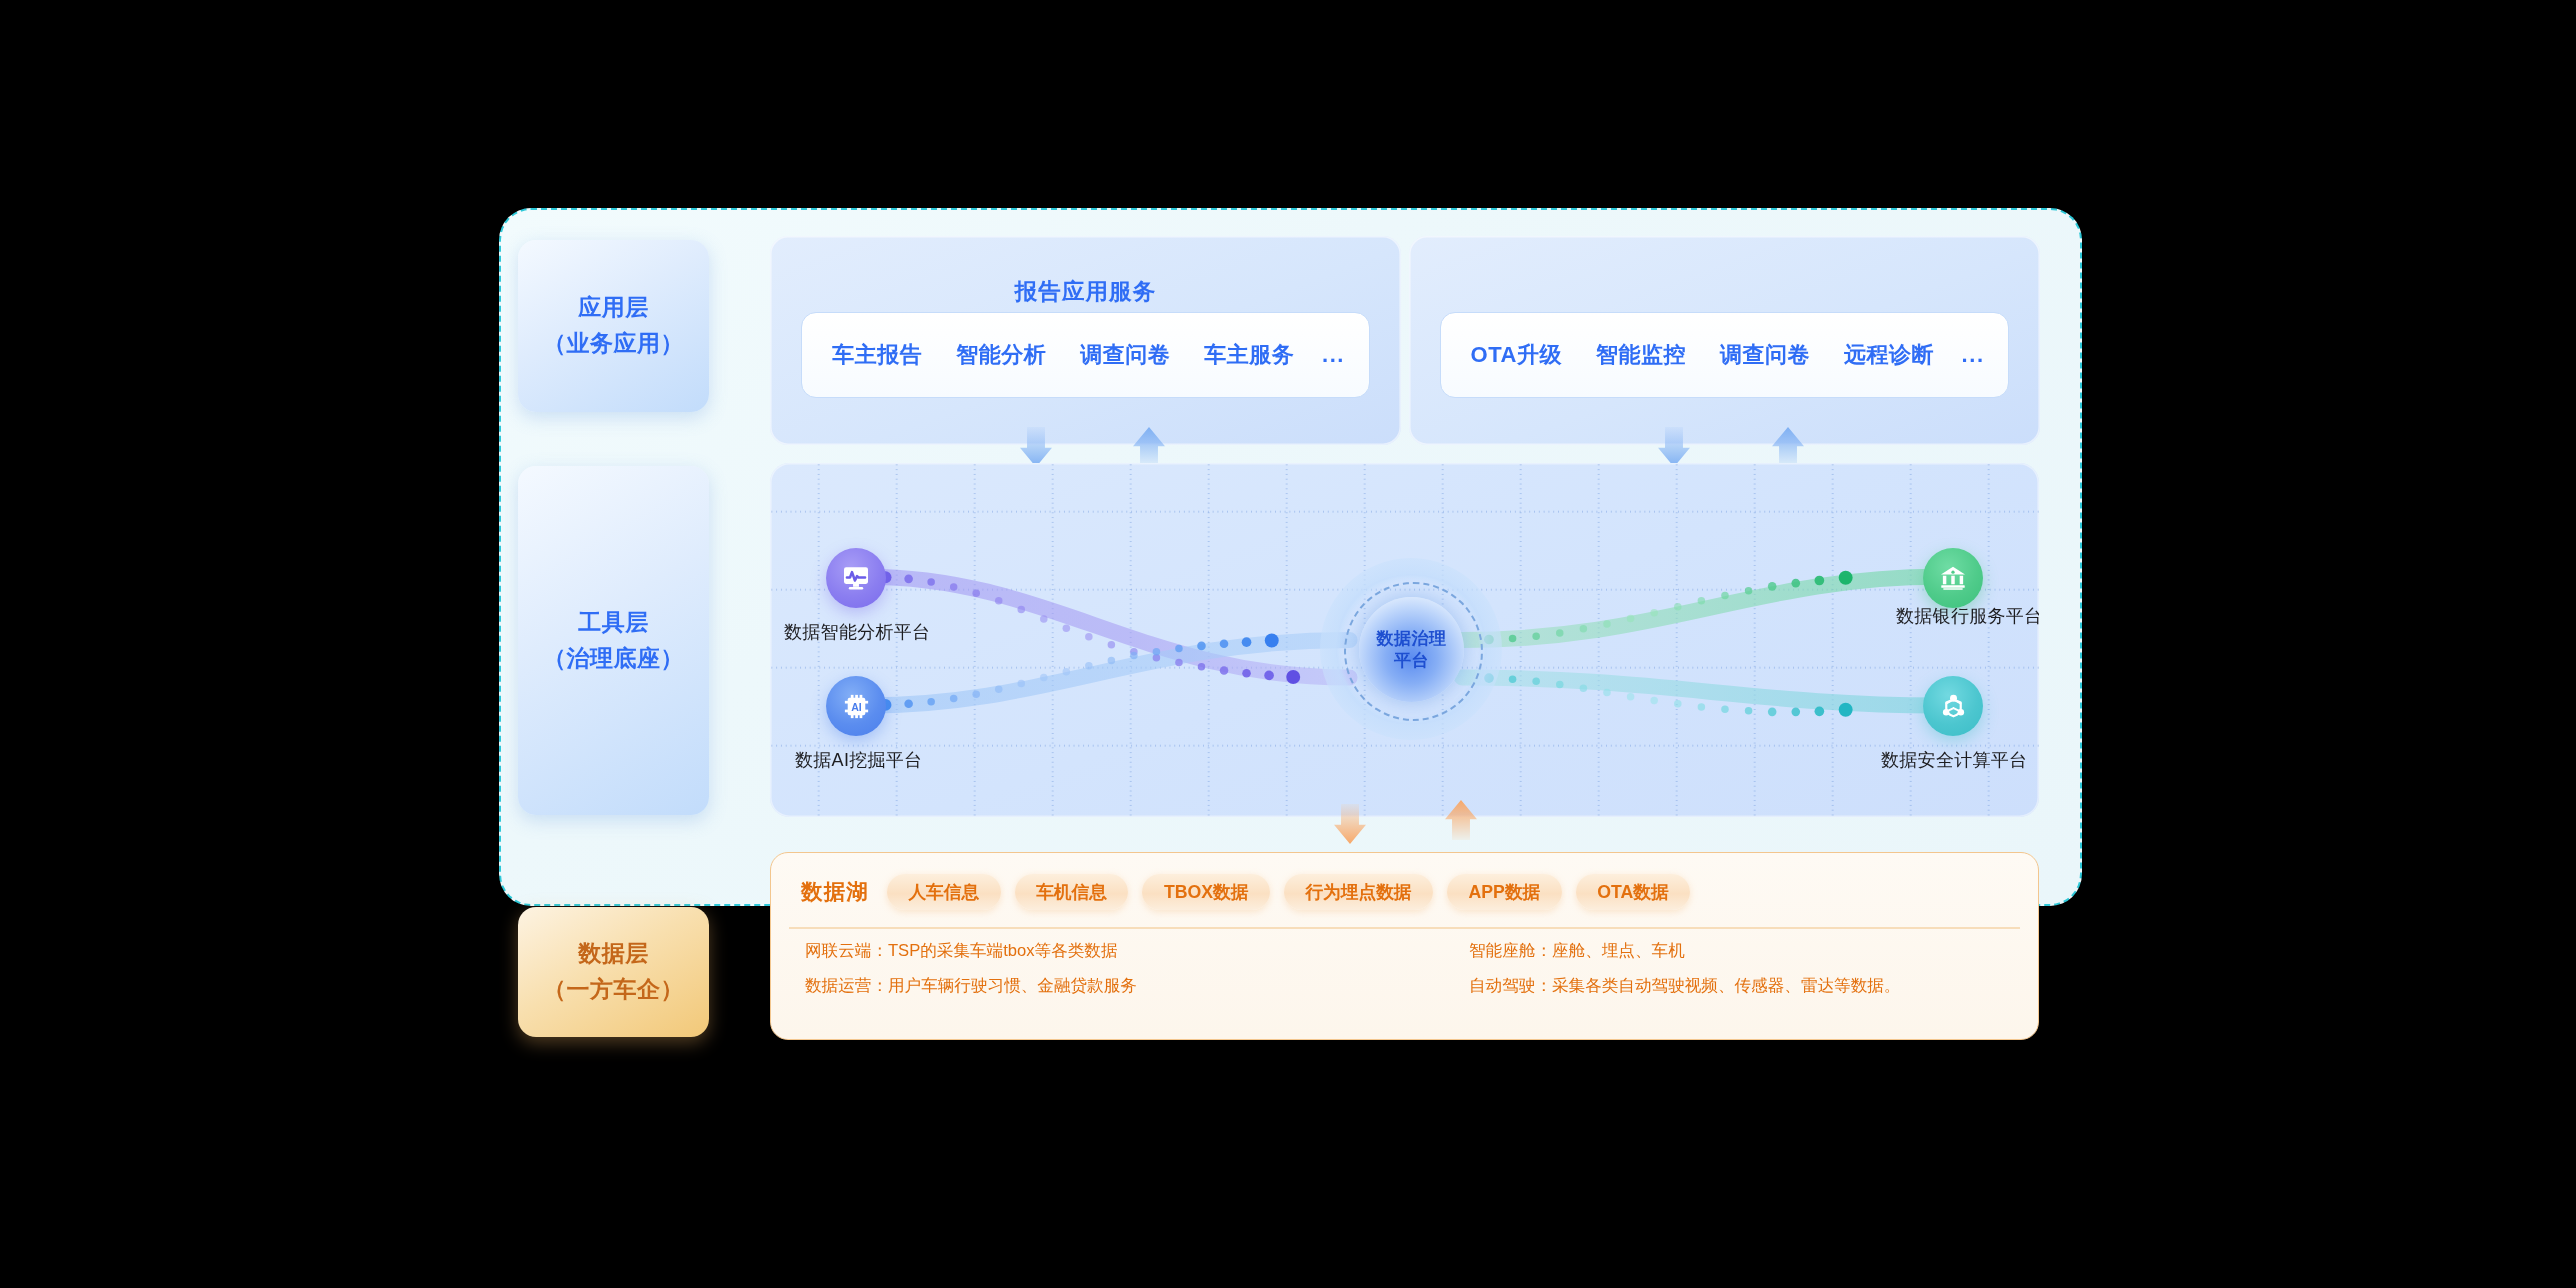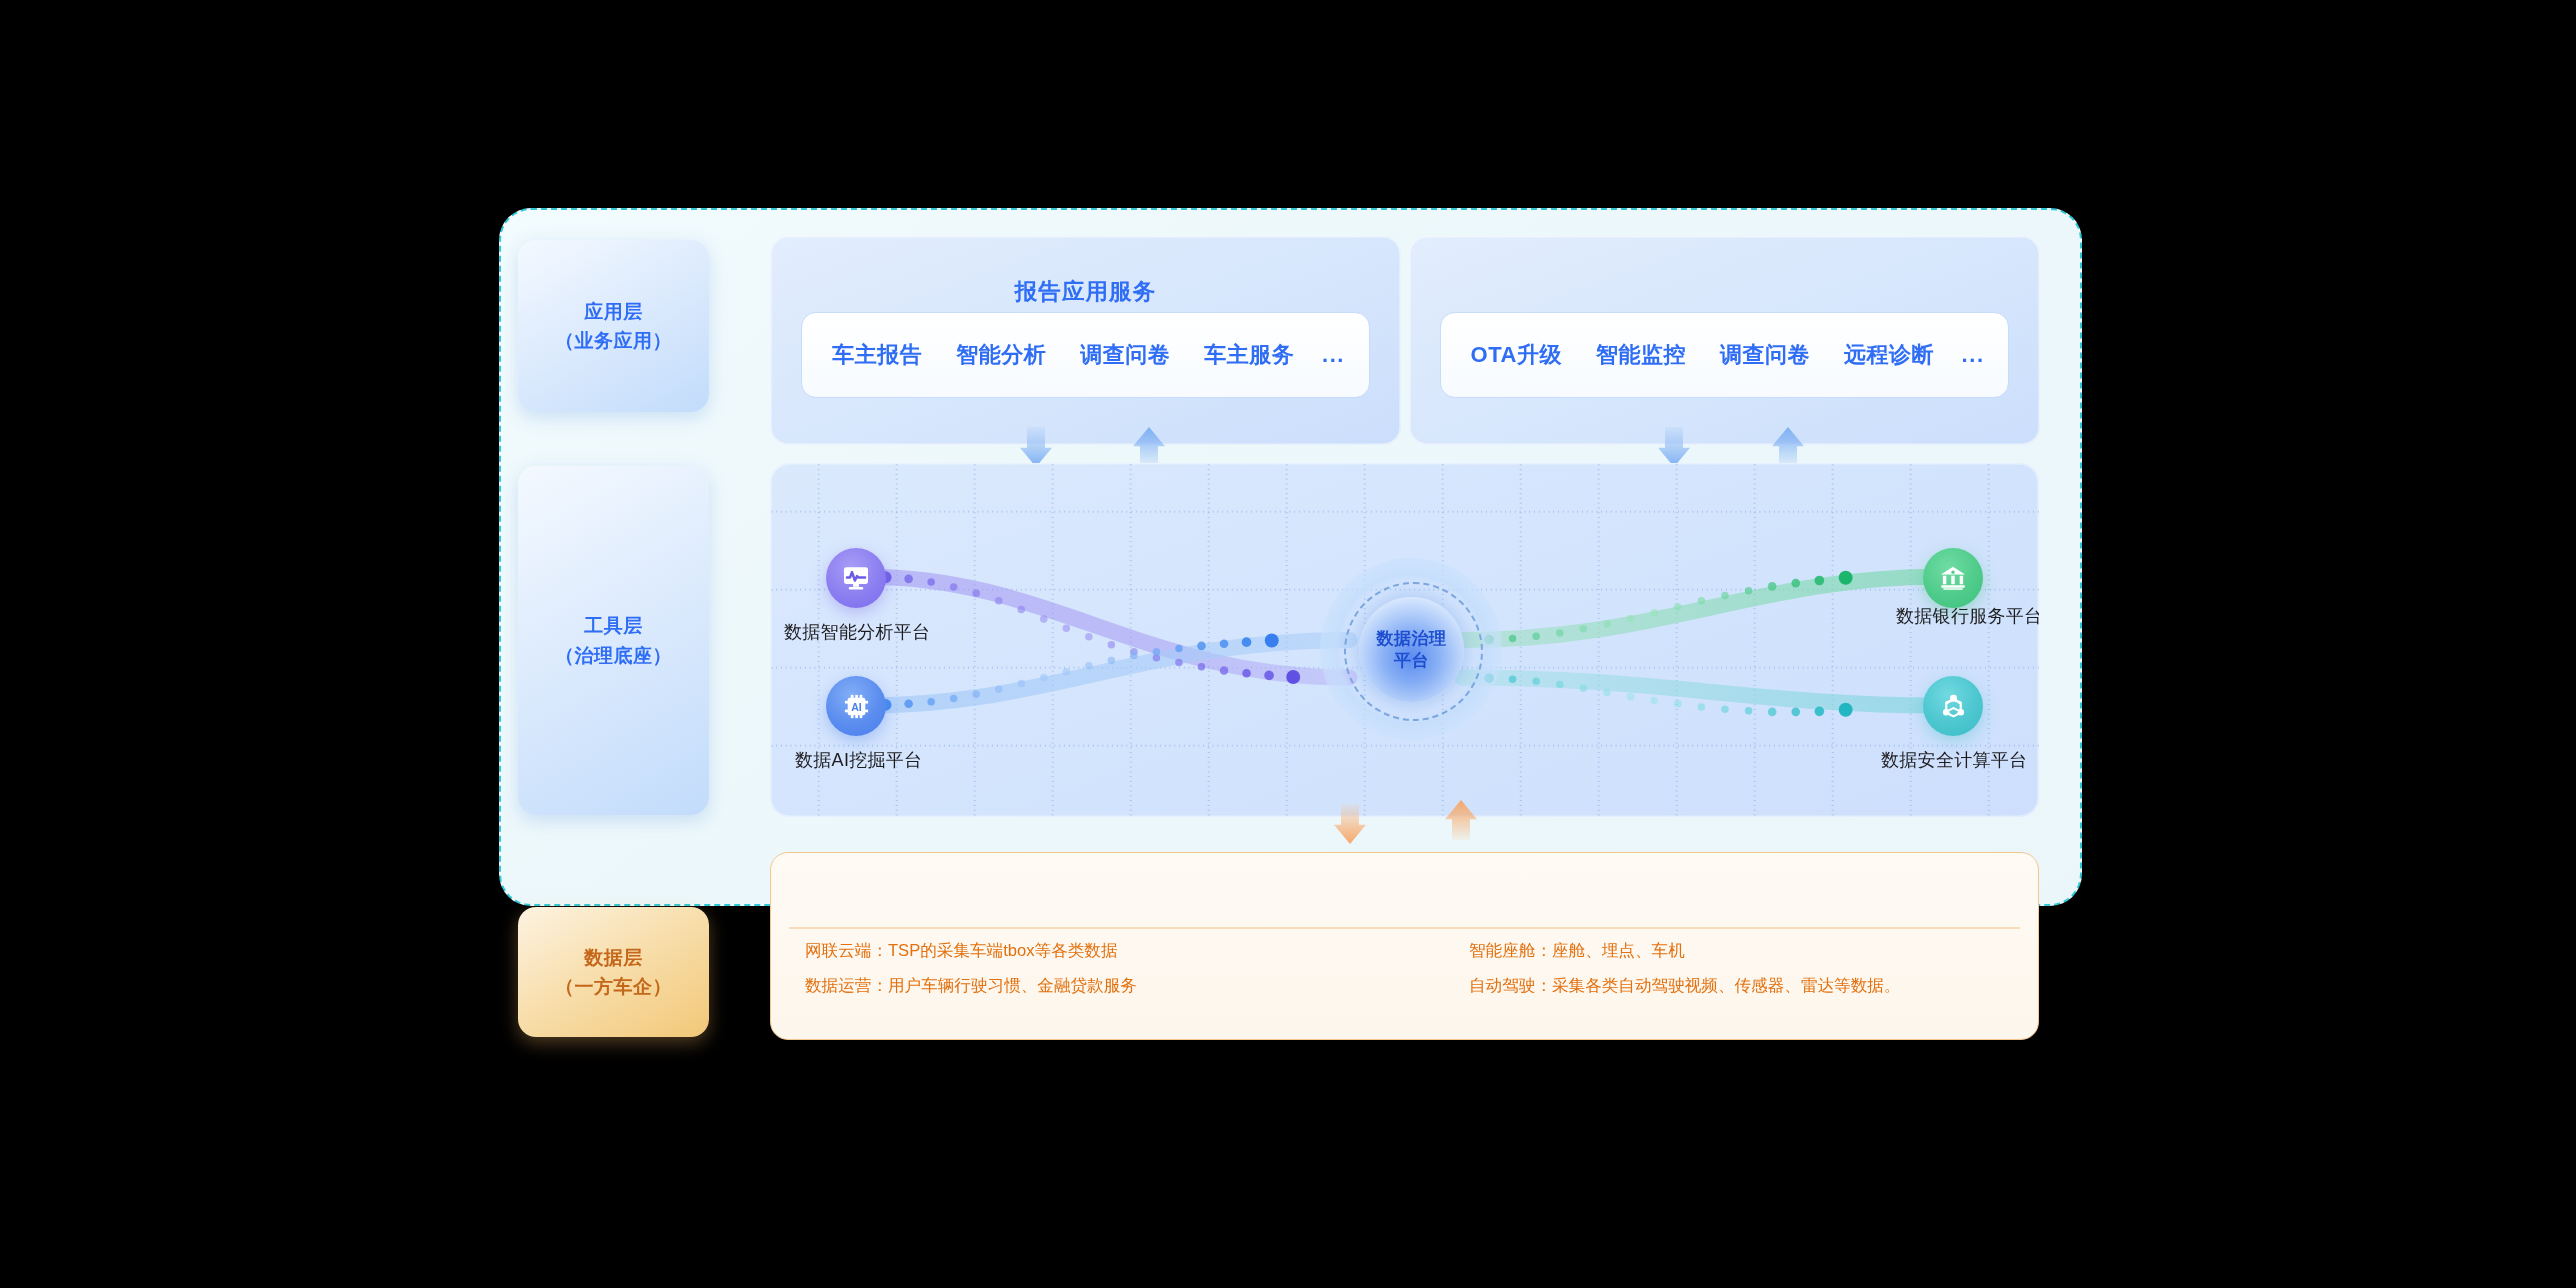--- a/index.html
+++ b/index.html
@@ -13,21 +13,21 @@
     border:2.7px dashed #2ec8d8;border-radius:32px;
     background:linear-gradient(145deg,#f2fbfd 0%,#edf8fb 35%,#eaf6fa 100%);
     box-sizing:border-box;
   }
 
   
   .layer-chip{
     position:absolute;width:191px;border-radius:18px;
     display:flex;align-items:center;justify-content:center;
     text-align:center;line-height:1.55;box-sizing:border-box;
-    font-size:19px;font-weight:700;letter-spacing:0.5px;
+    font-size:23px;font-weight:700;letter-spacing:0.5px;
   }
   .chip-blue{
     background:linear-gradient(150deg,#f4f9ff 0%,#dfecfd 42%,#c2dcfb 100%);
     color:#2f6df5;
     box-shadow:0 5.4px 18px rgba(120,165,230,.30);
   }
   .chip-orange{
     background:linear-gradient(150deg,#fdf3e2 0%,#f8dfae 45%,#f2c878 100%);
     color:#c4671a;
     box-shadow:0 5.4px 18px rgba(225,170,95,.35);
@@ -399,20 +399,29 @@
     <div id="hub-core">
       <span>数据治理</span>
       <span>平台</span>
     </div>
   </div>
 
   <div class="arrow-down-orange" style="left:1334px;top:804px;"></div>
   <div class="arrow-up-orange" style="left:1445px;top:800px;"></div>
 
   <div id="lake-card">
+    <div id="lake-tagrow">
+      <div id="lake-title">数据湖</div>
+      <div class="lake-tag">人车信息</div>
+      <div class="lake-tag">车机信息</div>
+      <div class="lake-tag">TBOX数据</div>
+      <div class="lake-tag">行为埋点数据</div>
+      <div class="lake-tag">APP数据</div>
+      <div class="lake-tag">OTA数据</div>
+    </div>
 
     <div id="lake-divider"></div>
 
     <div class="lake-desc-col" id="lake-desc-left">
       <div class="lake-desc-line">网联云端：TSP的采集车端tbox等各类数据</div>
       <div class="lake-desc-line">数据运营：用户车辆行驶习惯、金融贷款服务</div>
     </div>
 
     <div class="lake-desc-col" id="lake-desc-right">
       <div class="lake-desc-line">智能座舱：座舱、埋点、车机</div>

